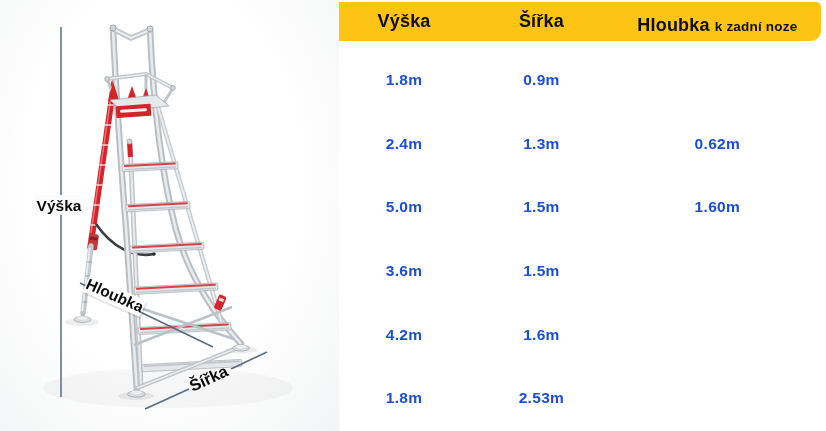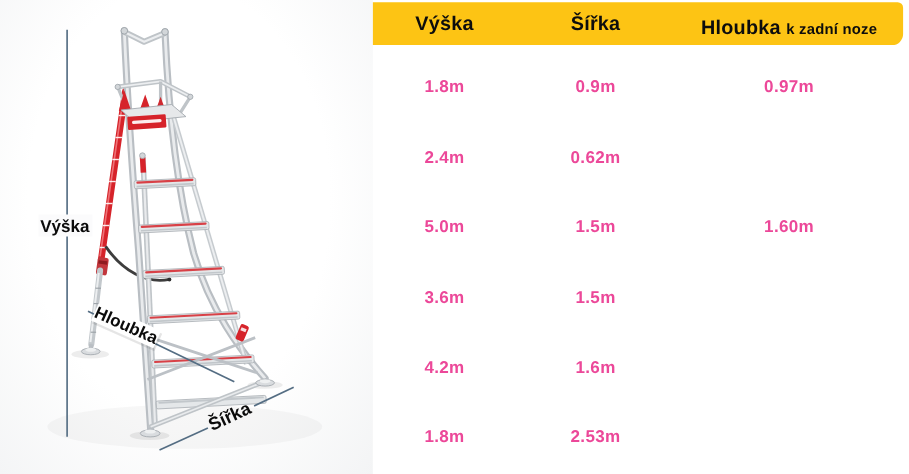--- a/index.html
+++ b/index.html
@@ -17,21 +17,21 @@
   
   .right-panel{position:absolute;left:339px;top:0;width:487px;height:431px;background:#fff;}
   .header-band{position:absolute;left:0;top:2px;width:482px;height:39px;
                background:#fdc414;border-radius:0 5px 10px 0;
                display:grid;grid-template-columns:27% 30% 43%;align-items:center;}
   .hcell{display:flex;justify-content:center;align-items:baseline;gap:5px;
          color:#0d0d0d;font-weight:bold;font-size:18px;letter-spacing:.2px;}
   .hcell .h-suffix{font-size:13.5px;font-weight:bold;margin-top:12px;}
   .rows{position:absolute;left:0;top:48px;width:482px;}
   .trow{display:grid;grid-template-columns:27% 30% 43%;height:63.7px;align-items:center;}
-  .tcell{text-align:center;font-weight:bold;font-size:15.5px;color:#ec4899;letter-spacing:.3px;}
+  .tcell{text-align:center;font-weight:bold;font-size:15.5px;color:#1d4ed8;letter-spacing:.3px;}
 </style>
 </head>
 <body>
 
 <div class="left-panel">
   <svg viewBox="0 0 339 431">
 
     <g>
       <ellipse cx="168" cy="388" rx="125" ry="20" fill="#000" opacity="0.03"></ellipse>
       <ellipse cx="82" cy="322" rx="17" ry="4" fill="#000" opacity="0.07"></ellipse>
@@ -195,24 +195,24 @@
     <div class="hcell">
       <span class="h-main">Hloubka</span>
       <span class="h-suffix">k zadní noze</span>
     </div>
   </div>
 
   <div class="rows">
     <div class="trow">
       <div class="tcell">1.8m</div>
       <div class="tcell">0.9m</div>
-      <div class="tcell">0.97m</div>
     </div>
     <div class="trow">
       <div class="tcell">2.4m</div>
+      <div class="tcell">1.3m</div>
       <div class="tcell">0.62m</div>
     </div>
     <div class="trow">
       <div class="tcell">5.0m</div>
       <div class="tcell">1.5m</div>
       <div class="tcell">1.60m</div>
     </div>
     <div class="trow">
       <div class="tcell">3.6m</div>
       <div class="tcell">1.5m</div>

